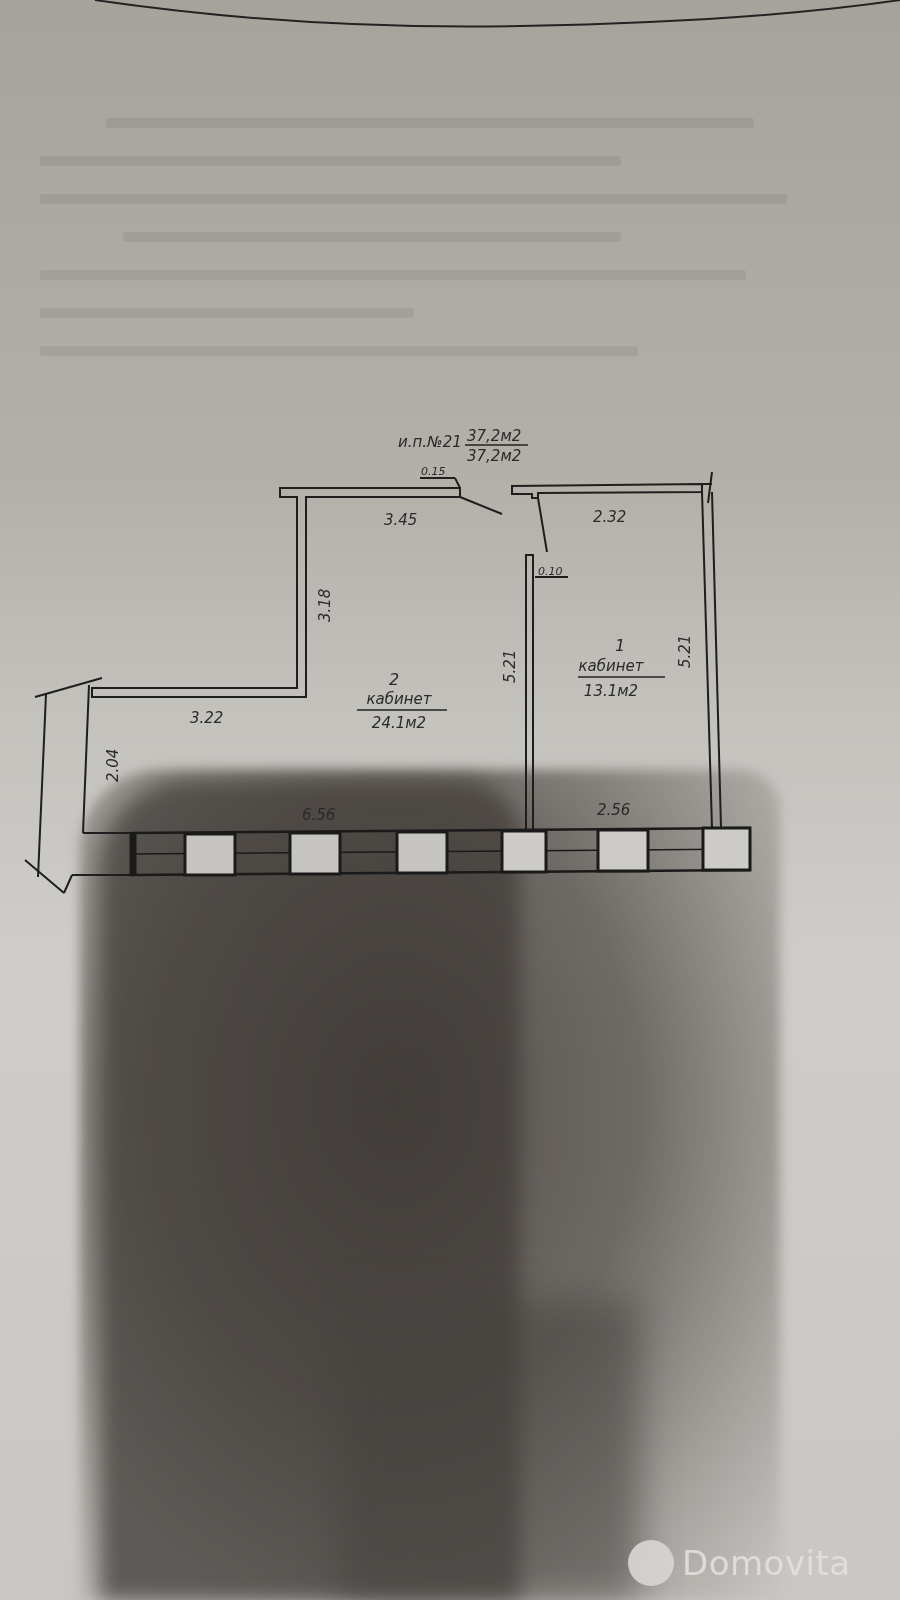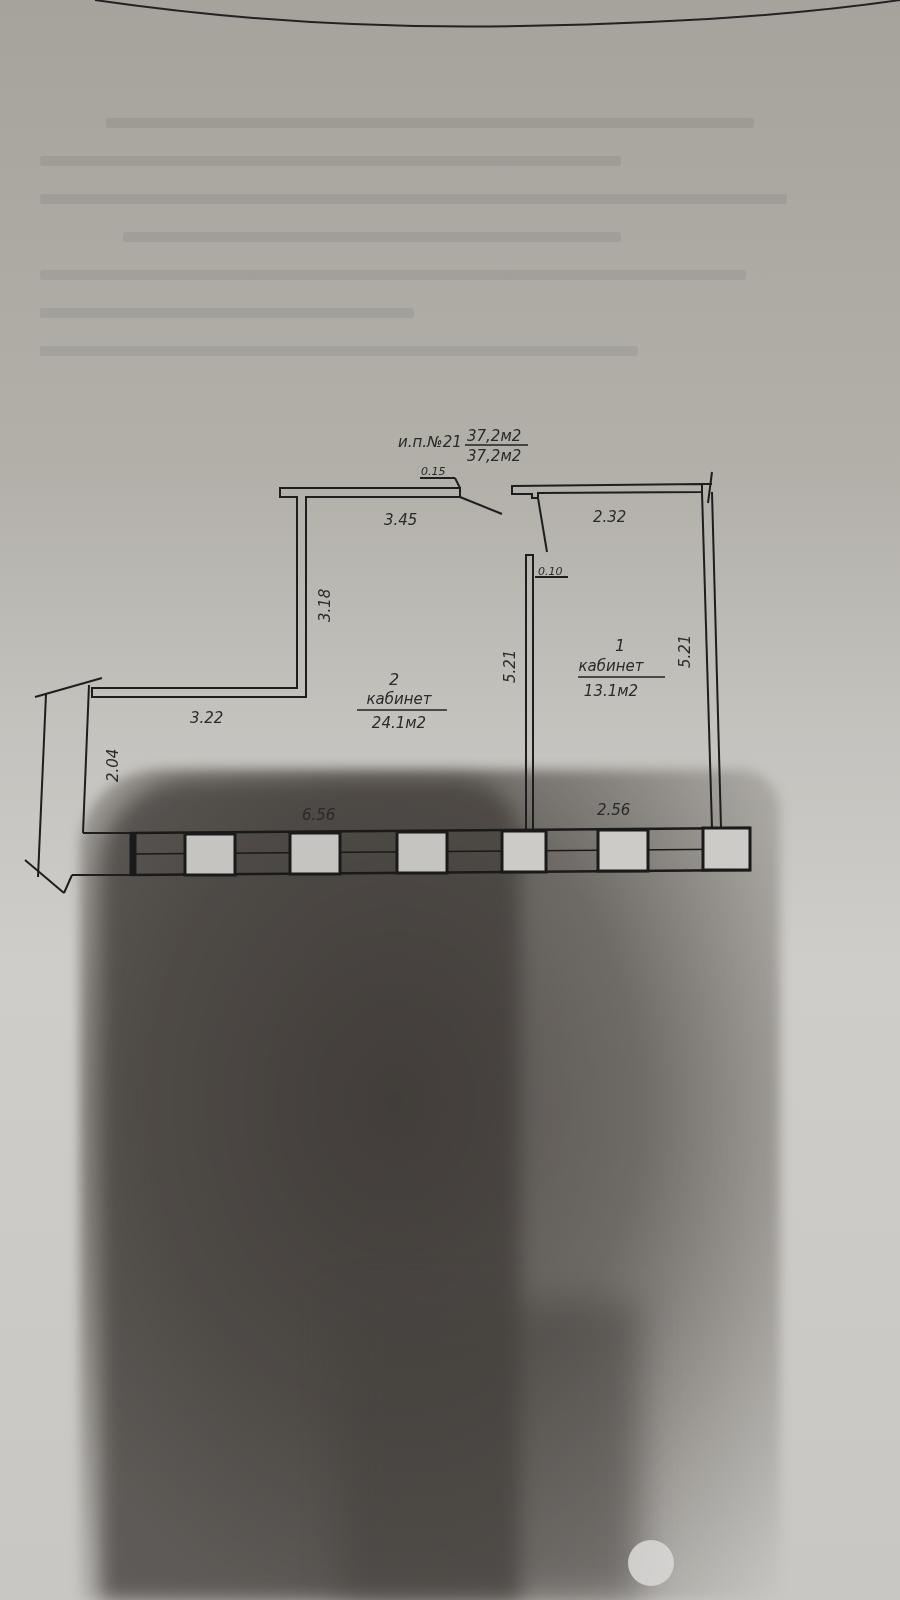--- a/index.html
+++ b/index.html
@@ -153,13 +153,14 @@
   <g>
     <text x="620" y="651" font-size="16" text-anchor="middle">1</text>
     <text x="611" y="671" font-size="15" text-anchor="middle">кабинет</text>
     <line x1="578" y1="677" x2="665" y2="677" stroke="#222" stroke-width="1.5"></line>
     <text x="611" y="696" font-size="15" text-anchor="middle">13.1м2</text>
   </g>
 </svg>
 
 <div class="watermark">
   <span class="dot"></span>
+  <span>Domovita</span>
 </div>
 
 </body></html>

